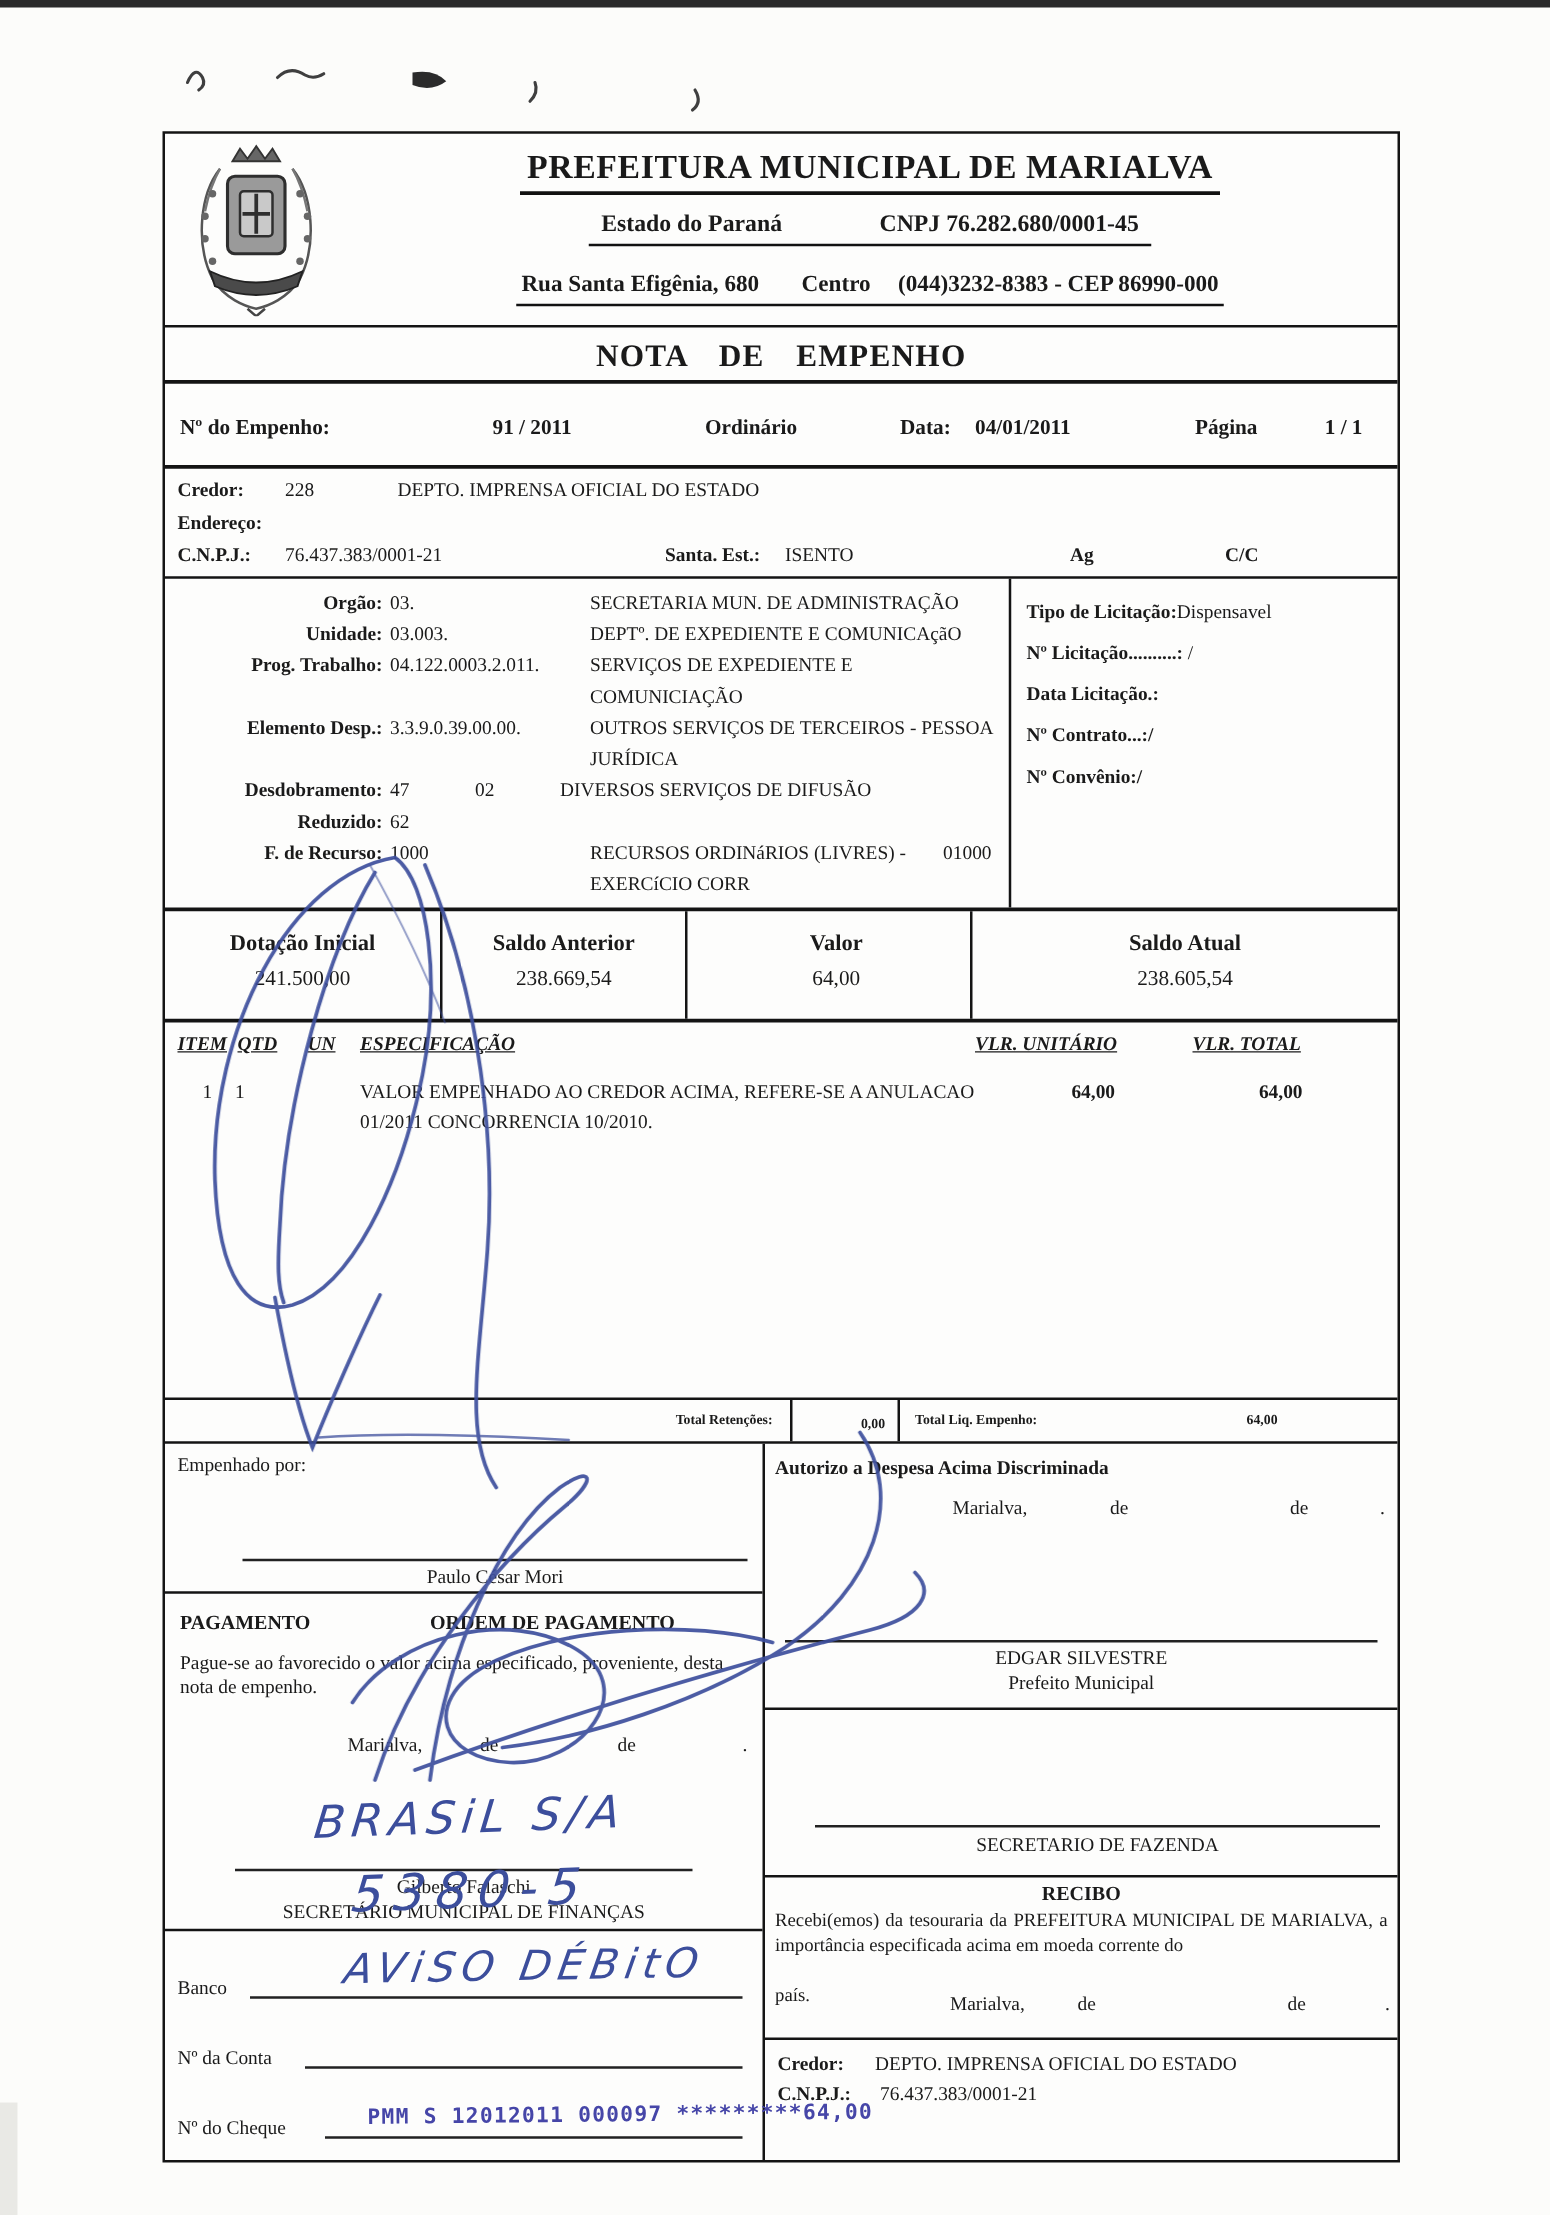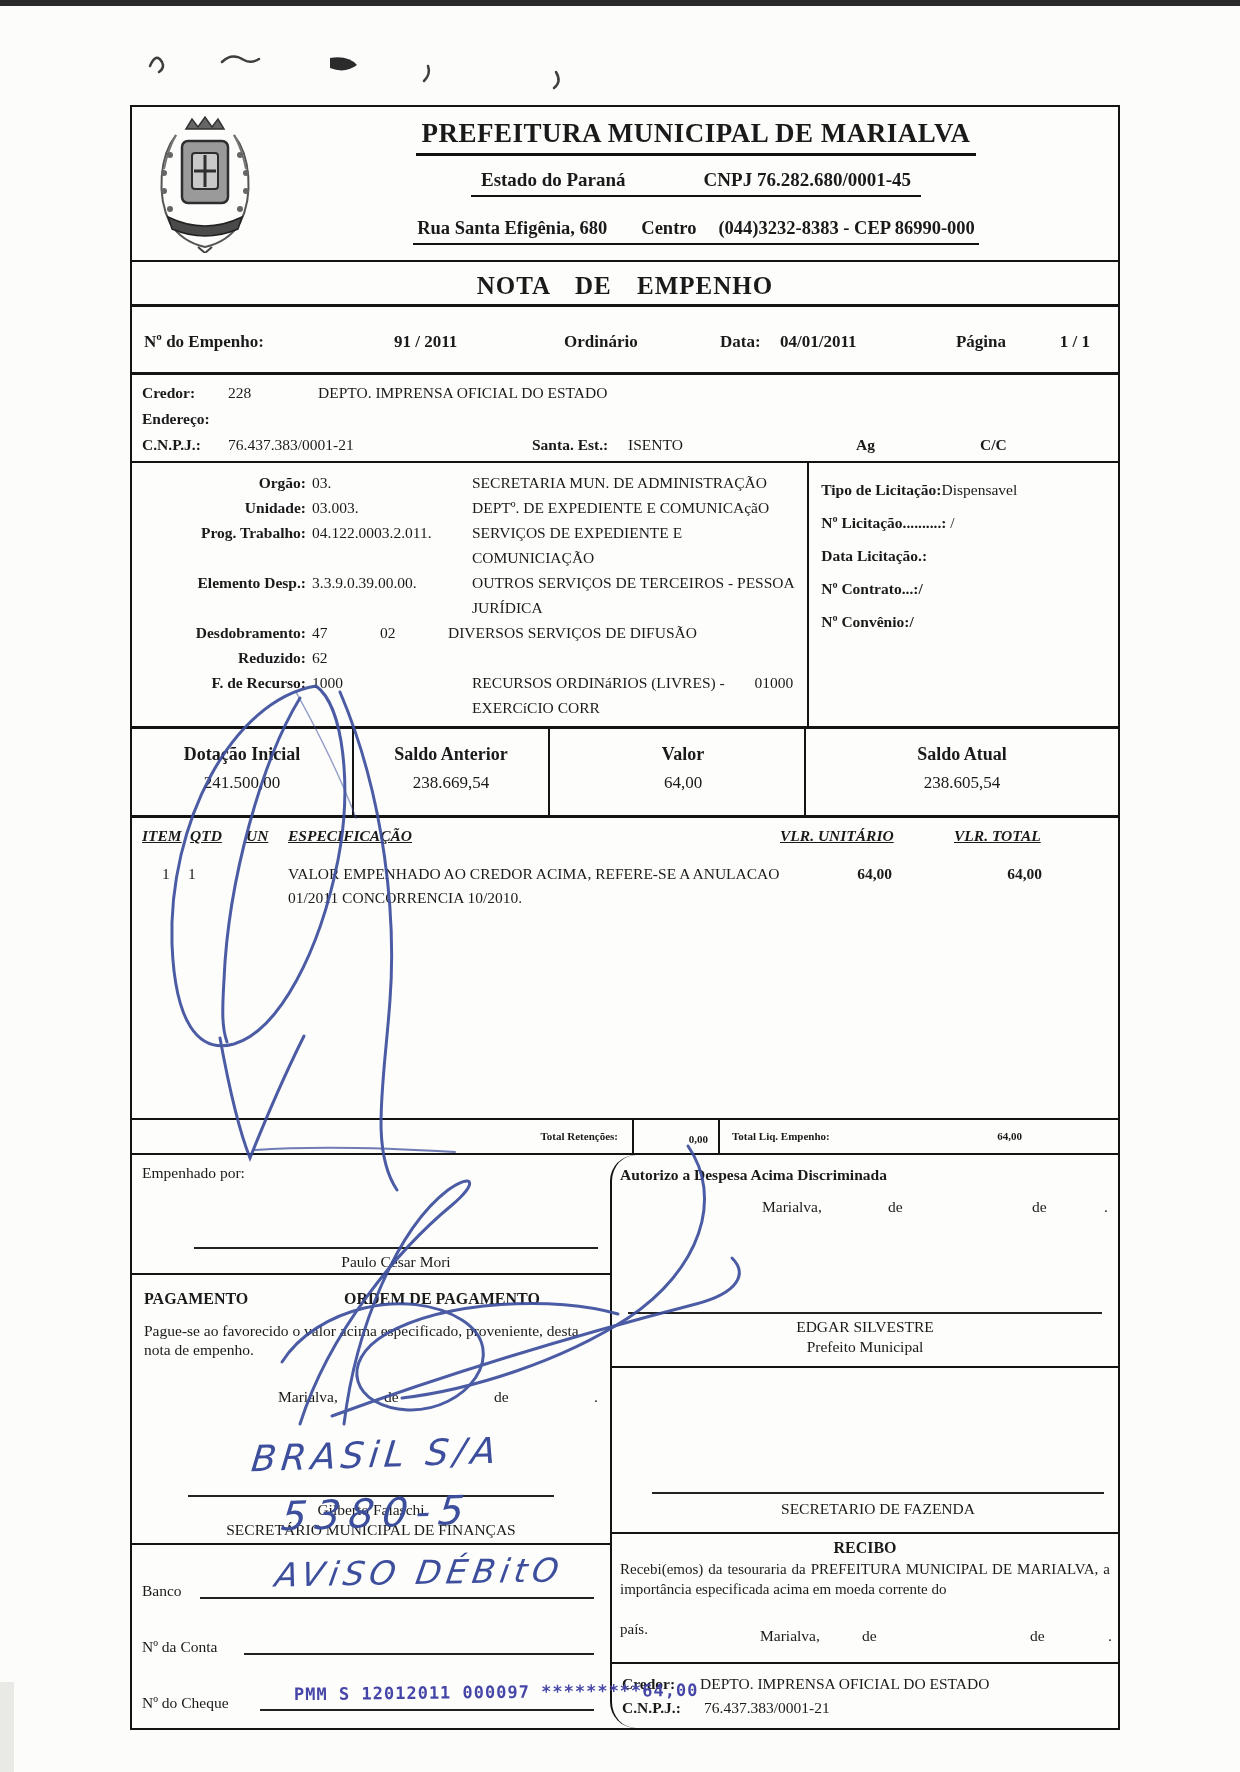--- a/index.html
+++ b/index.html
@@ -66,21 +66,21 @@
   .brow .desc{flex:1;}
   .brow .xtra{flex:none;margin-right:14px;}
   .lic{width:312px;border-left:2px solid #141414;padding:10px 6px 6px 12px;}
   .lic div{line-height:33px;font-weight:700;}
   .lic .norm{font-weight:400;}
 
   
   .dot{display:flex;height:89px;border-bottom:3px solid #141414;text-align:center;}
   .dot .cell{border-right:2px solid #141414;padding-top:14px;}
   .dot .cell:last-child{border-right:none;}
-  .dot .c1{width:222px;} .dot .c2{width:196px;} .dot .c3{width:256px;padding-left:12px;} .dot .c4{flex:1;}
+  .dot .c1{width:222px;} .dot .c2{width:196px;} .dot .c3{width:228px;padding-left:12px;} .dot .c4{flex:1;}
   .dot .dl{font-size:18px;font-weight:700;display:block;}
   .dot .dv{font-size:17px;display:block;margin-top:6px;}
 
   
   .items{position:relative;height:300px;}
   .items span{position:absolute;}
   .ih{font-weight:700;font-style:italic;text-decoration:underline;top:8px;}
   .items .h1{left:10px;} .items .h2{left:58px;} .items .h3{left:114px;} .items .h4{left:156px;}
   .items .h5{left:648px;} .items .h6{left:822px;}
   .items .v1{left:30px;top:46px;} .items .v2{left:56px;top:46px;}
@@ -93,21 +93,21 @@
     align-items:center;font-size:11px;}
   .tot .t1{width:500px;text-align:right;font-weight:700;padding-right:14px;}
   .tot .t2{width:88px;border-left:2px solid #141414;border-right:2px solid #141414;
     text-align:right;padding-right:10px;font-weight:700;align-self:stretch;line-height:38px;}
   .tot .t3{padding-left:12px;font-weight:700;}
   .tot .t4{flex:1;text-align:right;padding-right:96px;font-weight:700;}
 
   
   .bott{display:flex;}
   .col-l{width:478px;}
-  .col-r{flex:1;border-left:2px solid #141414;position:relative;border-radius:26px;}
+  .col-r{flex:1;border-left:2px solid #141414;position:relative;}
 
   .blk{position:relative;}
   .sigline{position:absolute;border-bottom:2px solid #222;}
   .cap{position:absolute;text-align:center;}
 
   .empby{height:120px;border-bottom:2px solid #141414;}
   .empby .t{position:absolute;left:10px;top:8px;}
   .empby .sigline{left:62px;right:12px;bottom:24px;}
   .empby .cap{left:62px;right:12px;bottom:2px;}
 
@@ -129,21 +129,21 @@
   .bank .u3{left:128px;right:16px;top:164px;}
 
   .aut{height:213px;border-bottom:2px solid #141414;}
   .aut .t{position:absolute;left:8px;top:10px;font-weight:700;}
   .aut .city{position:absolute;top:42px;}
   .aut .cw1{left:150px;} .aut .cw2{left:276px;} .aut .cw3{left:420px;} .aut .cw4{left:492px;}
   .aut .sigline{left:16px;right:16px;bottom:52px;}
   .aut .cap1{left:16px;right:16px;bottom:30px;font-weight:400;}
   .aut .cap2{left:16px;right:16px;bottom:10px;}
 
-  .faz{height:166px;border-bottom:2px solid #141414;}
+  .faz{height:134px;border-bottom:2px solid #141414;}
   .faz .sigline{left:40px;right:14px;bottom:38px;}
   .faz .cap{left:40px;right:14px;bottom:14px;}
 
   .rec{height:130px;border-bottom:2px solid #141414;}
   .rec .t{position:absolute;left:0;right:0;top:4px;text-align:center;font-weight:700;font-size:16px;}
   .rec .body{position:absolute;left:8px;right:8px;top:26px;text-align:justify;font-size:15px;line-height:1.3;}
   .rec .pais{position:absolute;left:8px;top:86px;font-size:15px;}
   .rec .city{position:absolute;top:92px;}
   .rec .cw1{left:148px;} .rec .cw2{left:250px;} .rec .cw3{left:418px;} .rec .cw4{left:496px;}
 

